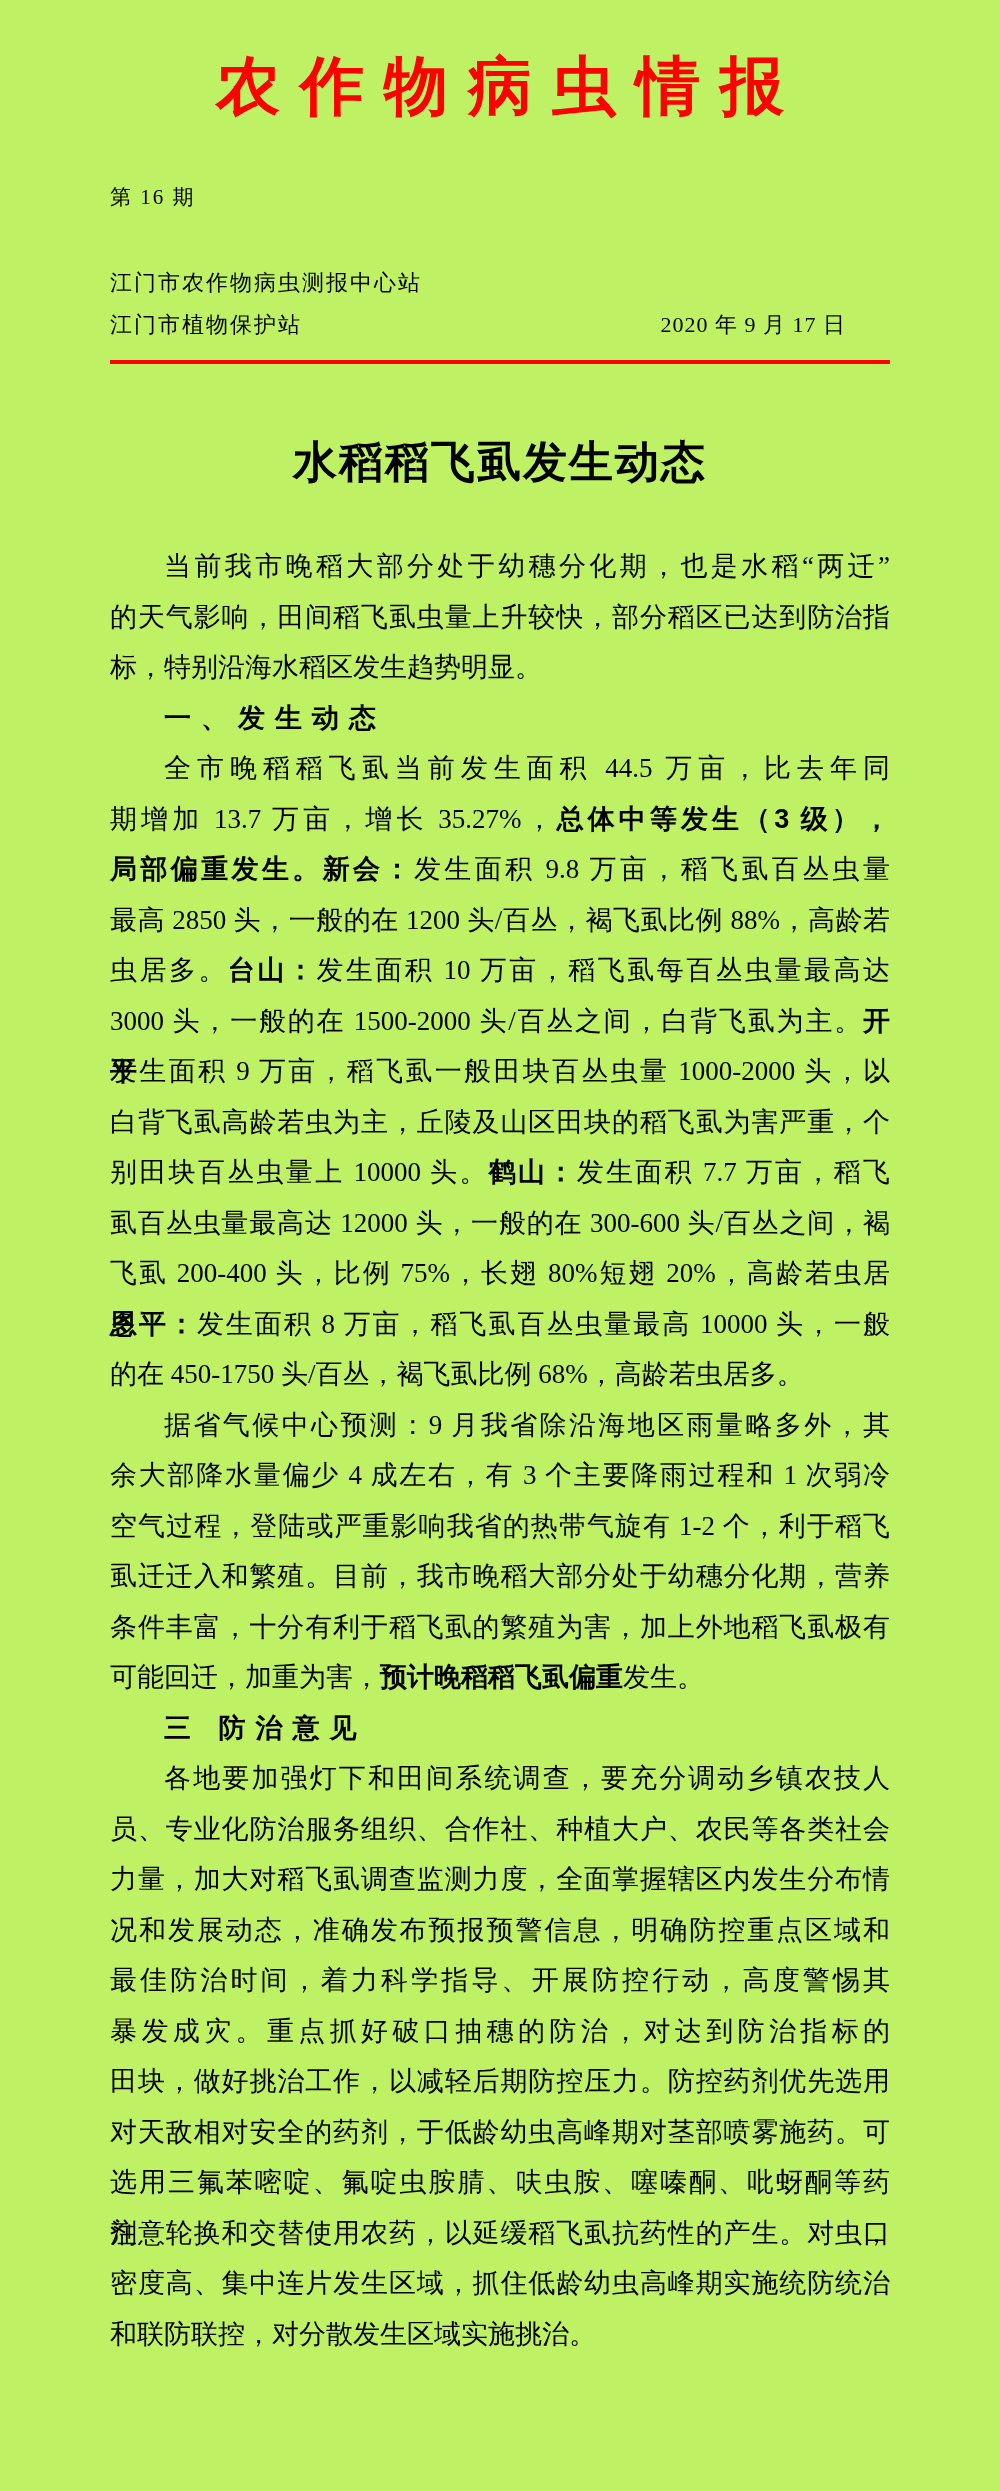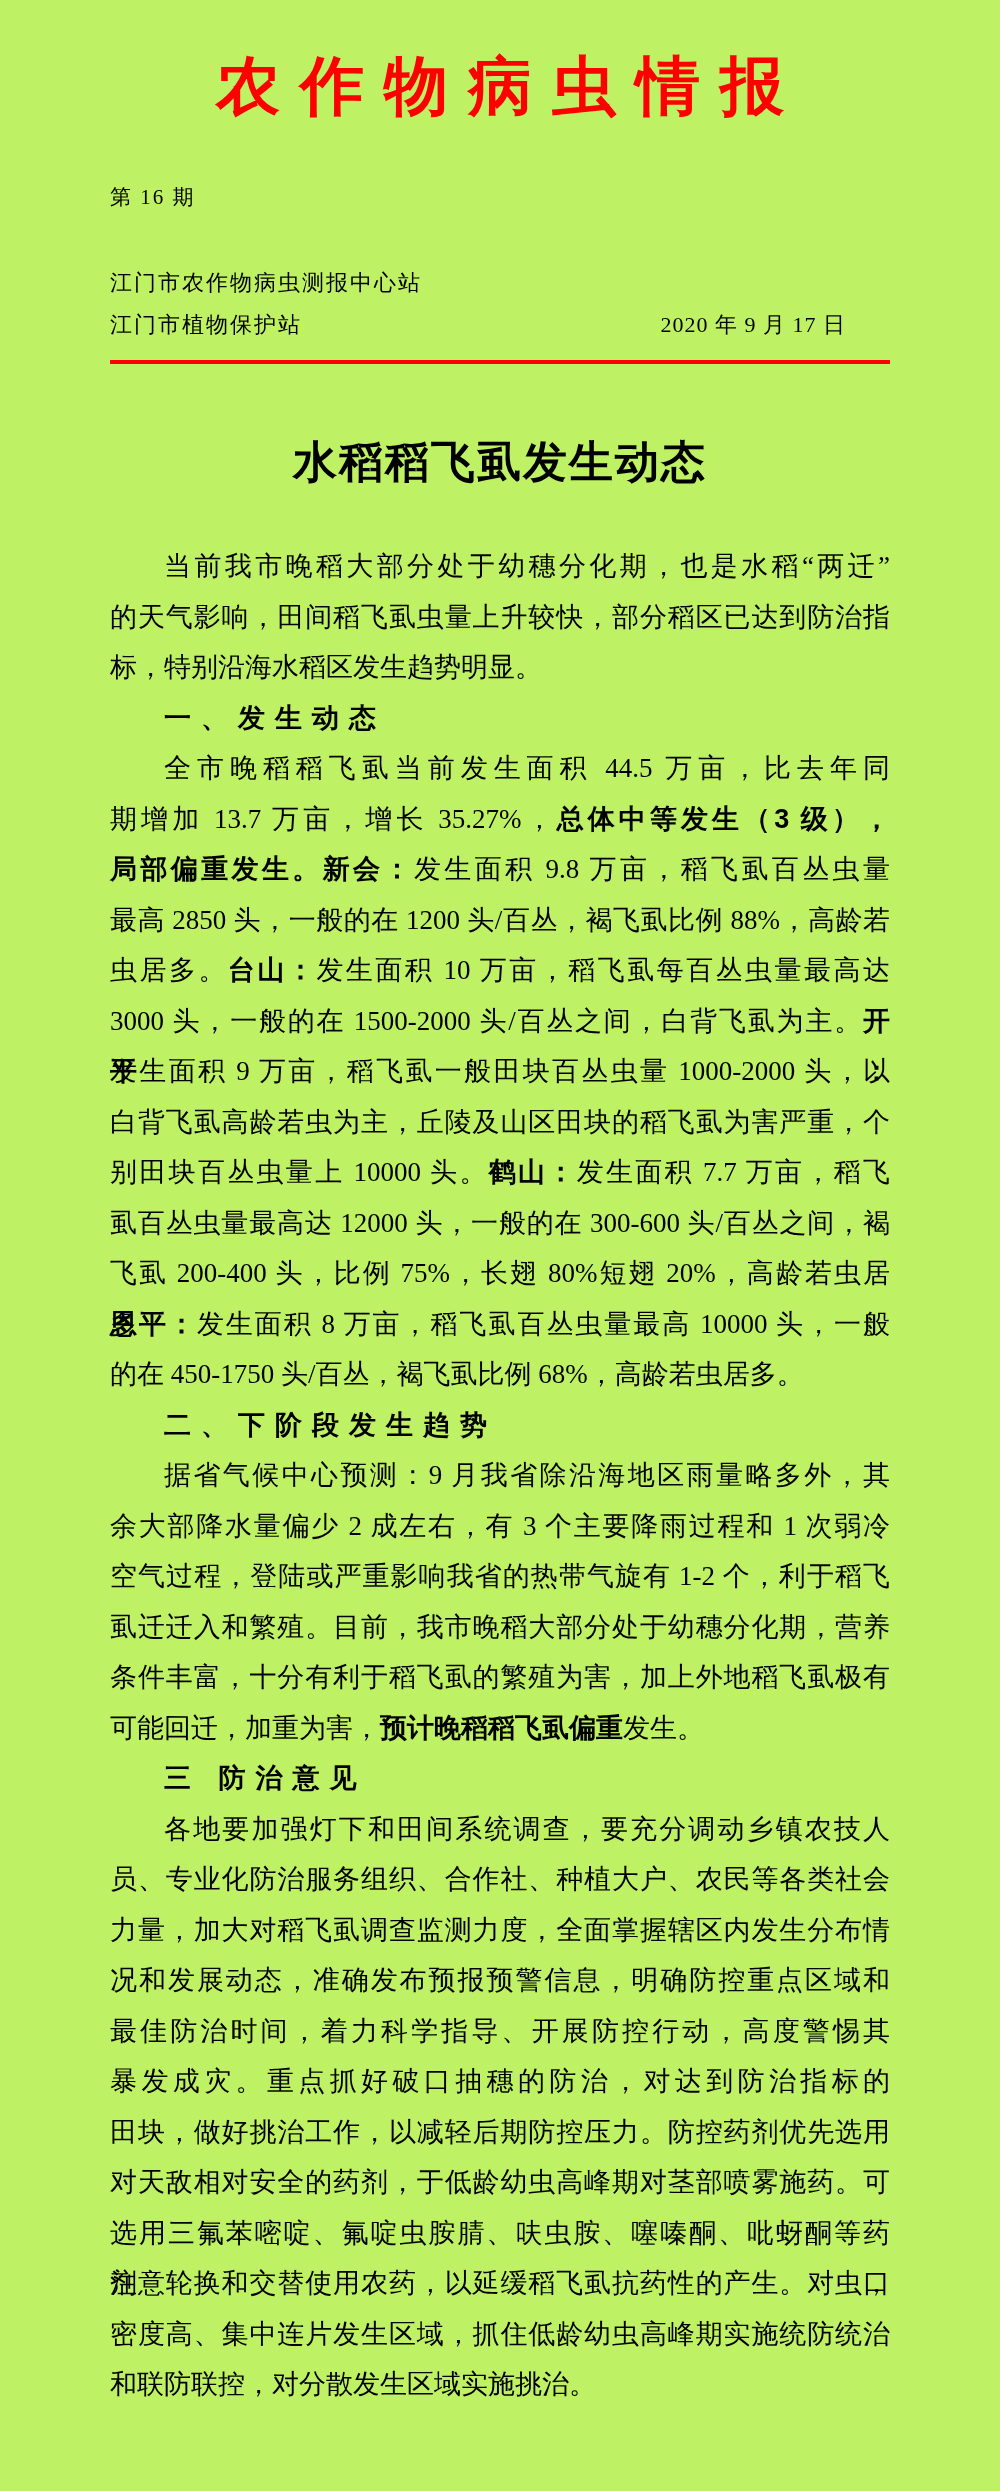--- a/index.html
+++ b/index.html
@@ -114,23 +114,22 @@
       <div class="line"><span>最高 2850 头，一般的在 1200 头/百丛，褐飞虱比例 88%，高龄若</span></div>
       <div class="line"><span>虫居多。</span><span class="b">台山：</span><span>发生面积 10 万亩，稻飞虱每百丛虫量最高达</span></div>
       <div class="line"><span>3000 头，一般的在 1500-2000 头/百丛之间，白背飞虱为主。</span><span class="b">开平：</span></div>
       <div class="line"><span>发生面积 9 万亩，稻飞虱一般田块百丛虫量 1000-2000 头，以</span></div>
       <div class="line"><span>白背飞虱高龄若虫为主，丘陵及山区田块的稻飞虱为害严重，个</span></div>
       <div class="line"><span>别田块百丛虫量上 10000 头。</span><span class="b">鹤山：</span><span>发生面积 7.7 万亩，稻飞</span></div>
       <div class="line"><span>虱百丛虫量最高达 12000 头，一般的在 300-600 头/百丛之间，褐</span></div>
       <div class="line"><span>飞虱 200-400 头，比例 75%，长翅 80%短翅 20%，高龄若虫居多。</span></div>
       <div class="line"><span class="b">恩平：</span><span>发生面积 8 万亩，稻飞虱百丛虫量最高 10000 头，一般</span></div>
       <div class="line last"><span>的在 450-1750 头/百丛，褐飞虱比例 68%，高龄若虫居多。</span></div>
-      <div class="line heading indent last"><span class="b">二、下阶段发生趋势</span></div>
       <div class="line indent"><span>据省气候中心预测：9 月我省除沿海地区雨量略多外，其</span></div>
-      <div class="line"><span>余大部降水量偏少 2 成左右，有 3 个主要降雨过程和 1 次弱冷</span></div>
+      <div class="line"><span>余大部降水量偏少 4 成左右，有 3 个主要降雨过程和 1 次弱冷</span></div>
       <div class="line"><span>空气过程，登陆或严重影响我省的热带气旋有 1-2 个，利于稻飞</span></div>
       <div class="line"><span>虱迁迁入和繁殖。目前，我市晚稻大部分处于幼穗分化期，营养</span></div>
       <div class="line"><span>条件丰富，十分有利于稻飞虱的繁殖为害，加上外地稻飞虱极有</span></div>
       <div class="line last"><span>可能回迁，加重为害，</span><span class="b">预计晚稻稻飞虱偏重</span><span>发生。</span></div>
       <div class="line heading indent last"><span class="b">三 防治意见</span></div>
       <div class="line indent"><span>各地要加强灯下和田间系统调查，要充分调动乡镇农技人</span></div>
       <div class="line"><span>员、专业化防治服务组织、合作社、种植大户、农民等各类社会</span></div>
       <div class="line"><span>力量，加大对稻飞虱调查监测力度，全面掌握辖区内发生分布情</span></div>
       <div class="line"><span>况和发展动态，准确发布预报预警信息，明确防控重点区域和</span></div>
       <div class="line"><span>最佳防治时间，着力科学指导、开展防控行动，高度警惕其</span></div>

